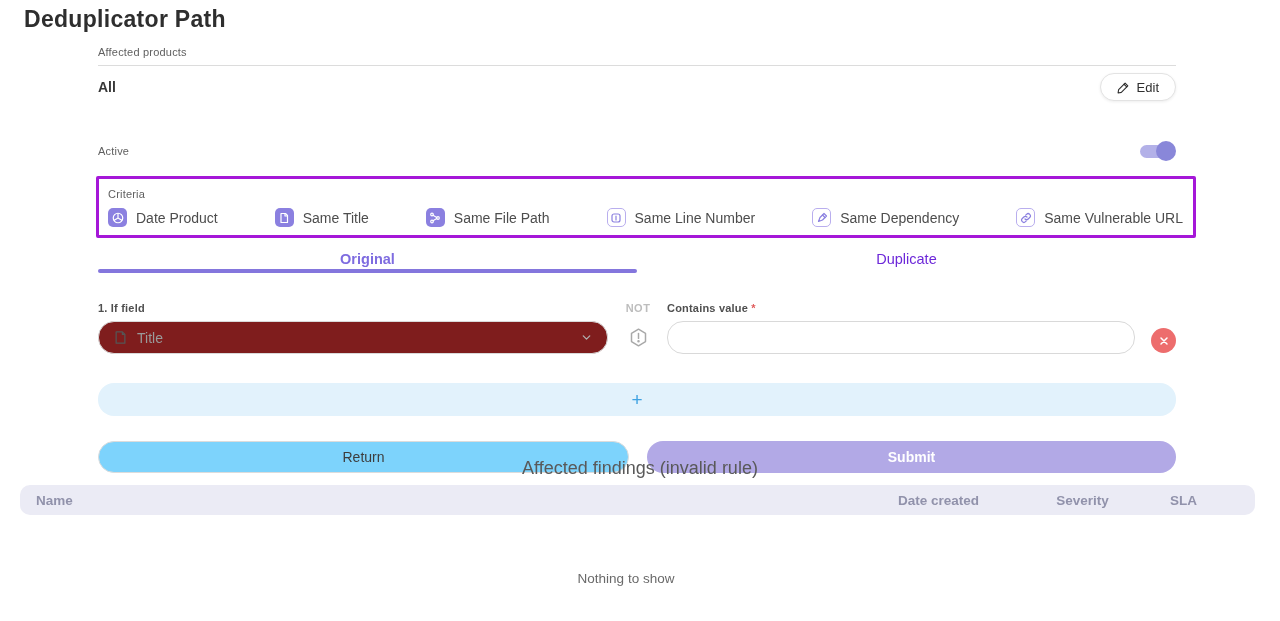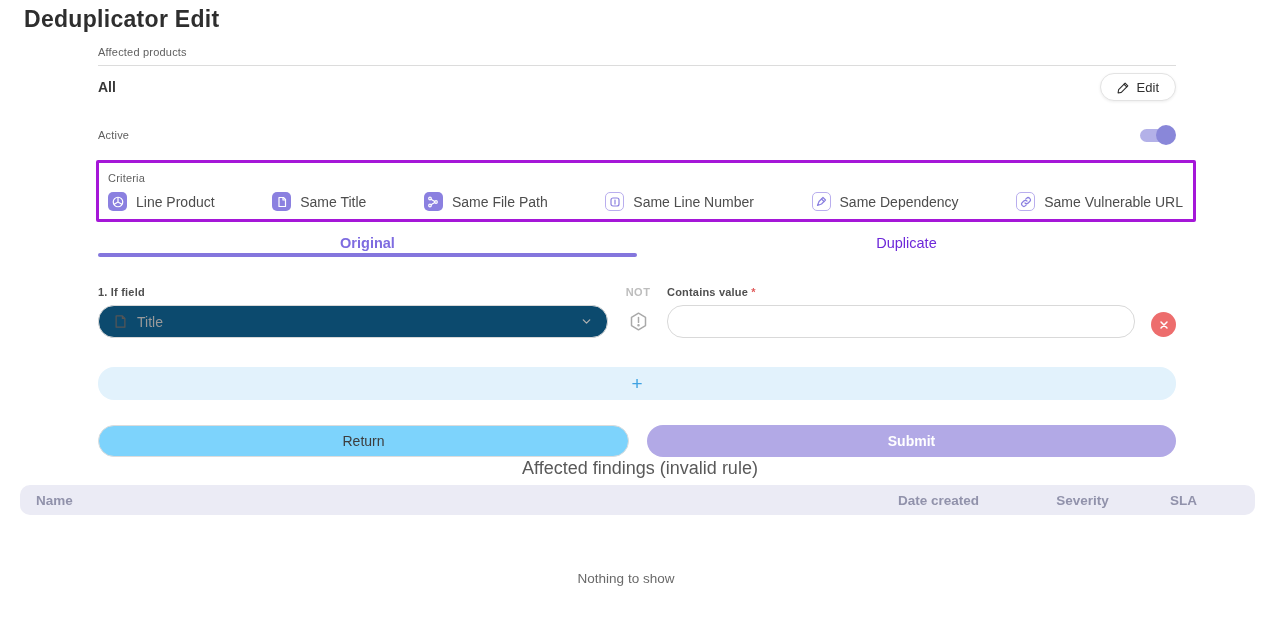--- a/index.html
+++ b/index.html
@@ -16,21 +16,21 @@
 
   .divider { height:1px; background:#dcdcdc; margin-top:5px; }
 
   .products-row { display:flex; justify-content:space-between; align-items:center;
     margin-top:7px; height:28px; }
   .products-value { font-size:14px; font-weight:600; color:#383838; }
   .edit-btn { display:flex; align-items:center; gap:7px; height:28px; padding:0 16px;
     background:#fff; border:1px solid #e3e3e3; border-radius:14px; cursor:pointer;
     box-shadow:0 1px 3px rgba(0,0,0,.07); font-size:13px; color:#2f2f2f; }
 
-  .active-row { display:flex; justify-content:space-between; align-items:center; margin-top:25px; }
+  .active-row { display:flex; justify-content:space-between; align-items:center; margin-top:41px; }
   .toggle { position:relative; width:36px; height:18px; cursor:pointer; }
   .toggle .track { position:absolute; left:0; top:3px; width:32px; height:13px;
     border-radius:7px; background:#b3b1e8; }
   .toggle .knob { position:absolute; right:0; top:-1px; width:20px; height:20px;
     border-radius:50%; background:#8987d9; }
 
   .criteria-box { margin-top:16px; margin-left:-2px; width:1100px;
     border:3px solid #a517d8; border-radius:2px; padding:5px 10px 8px 9px; }
   .criteria-items { display:flex; justify-content:space-between; margin-top:6px; }
   .criteria-item { display:flex; align-items:center; gap:9px; cursor:pointer; }
@@ -48,21 +48,21 @@
   .tab.inactive { color:#6d28d9; }
   .tab-underline { height:4px; border-radius:3px; margin-top:2px; }
   .tab.active .tab-underline { background:#8476dd; }
 
   .rule-row { display:flex; margin-top:20px; align-items:flex-start; }
   .col-label { font-size:11px; color:#4f4f4f; font-weight:600; margin-bottom:7px;
     display:block; letter-spacing:.2px; }
   .field-col { width:510px; }
   .select-box { height:33px; border:1px solid #d9d9d9; border-radius:16px;
     display:flex; align-items:center; padding:0 14px; gap:9px; cursor:pointer;
-    background:#0c4a6e; }
+    background:#7f1d1d; }
   .select-box .sel-text { flex:1; font-size:14px; color:#9a9a9a; }
   .not-col { width:40px; margin:0 9px 0 10px; display:flex; flex-direction:column;
     align-items:center; }
   .not-label { font-size:11px; font-weight:700; color:#bdbdbd; margin-bottom:7px;
     letter-spacing:.5px; }
   .not-icon { height:33px; display:flex; align-items:center; cursor:pointer; }
   .value-col { flex:1; }
   .req { color:#e05b5b; }
   .text-input { width:100%; height:33px; border:1px solid #d9d9d9; border-radius:16px;
     padding:0 14px; font-size:14px; color:#3c3c3c; outline:none; background:#fff; }
@@ -93,21 +93,21 @@
   .empty-msg { position:absolute; left:0; top:571px; width:1252px; text-align:center;
     font-size:13.5px; color:#6a6a6a; }
 
   svg { display:block; }
 </style>
 </head>
 <body>
 
 <div class="page">
 
-  <h1 class="page-title">Deduplicator Edit</h1>
+  <h1 class="page-title">Deduplicator Path</h1>
 
   <div class="content">
 
     
     <span class="small-label">Affected products</span>
     <div class="divider"></div>
     <div class="products-row">
       <span class="products-value">All</span>
       <button class="edit-btn">
         <span>
@@ -134,21 +134,21 @@
       <span class="small-label">Criteria</span>
       <div class="criteria-items">
 
         <div class="criteria-item">
           <span class="crit-icon filled">
             <svg width="12" height="12" viewBox="0 0 24 24" fill="none" stroke-width="2.4" stroke-linecap="round">
                 <circle cx="12" cy="12" r="9.5"></circle>
                 <path d="M12 12V3.2M12 12l7.6 4.6M12 12L4.4 16.6"></path>
               </svg>
           </span>
-          <span class="lbl">Line Product</span>
+          <span class="lbl">Date Product</span>
         </div>
 
         <div class="criteria-item">
           <span class="crit-icon filled">
             <svg width="12" height="12" viewBox="0 0 24 24" fill="none" stroke-width="2.4" stroke-linejoin="round">
                 <path d="M6 3h9l4 4v14H6z"></path>
                 <path d="M14 3v5h5"></path>
               </svg>
           </span>
           <span class="lbl">Same Title</span>

